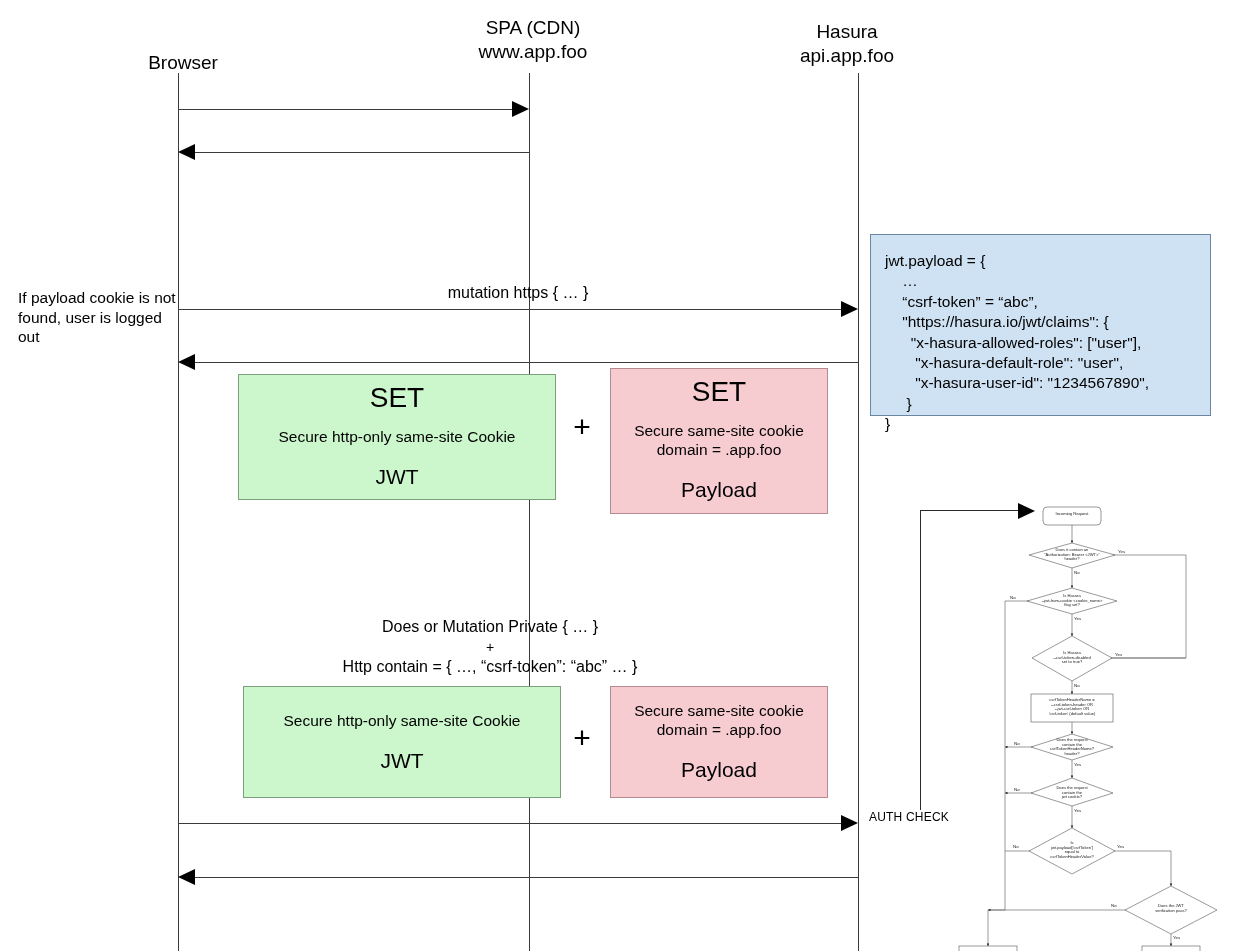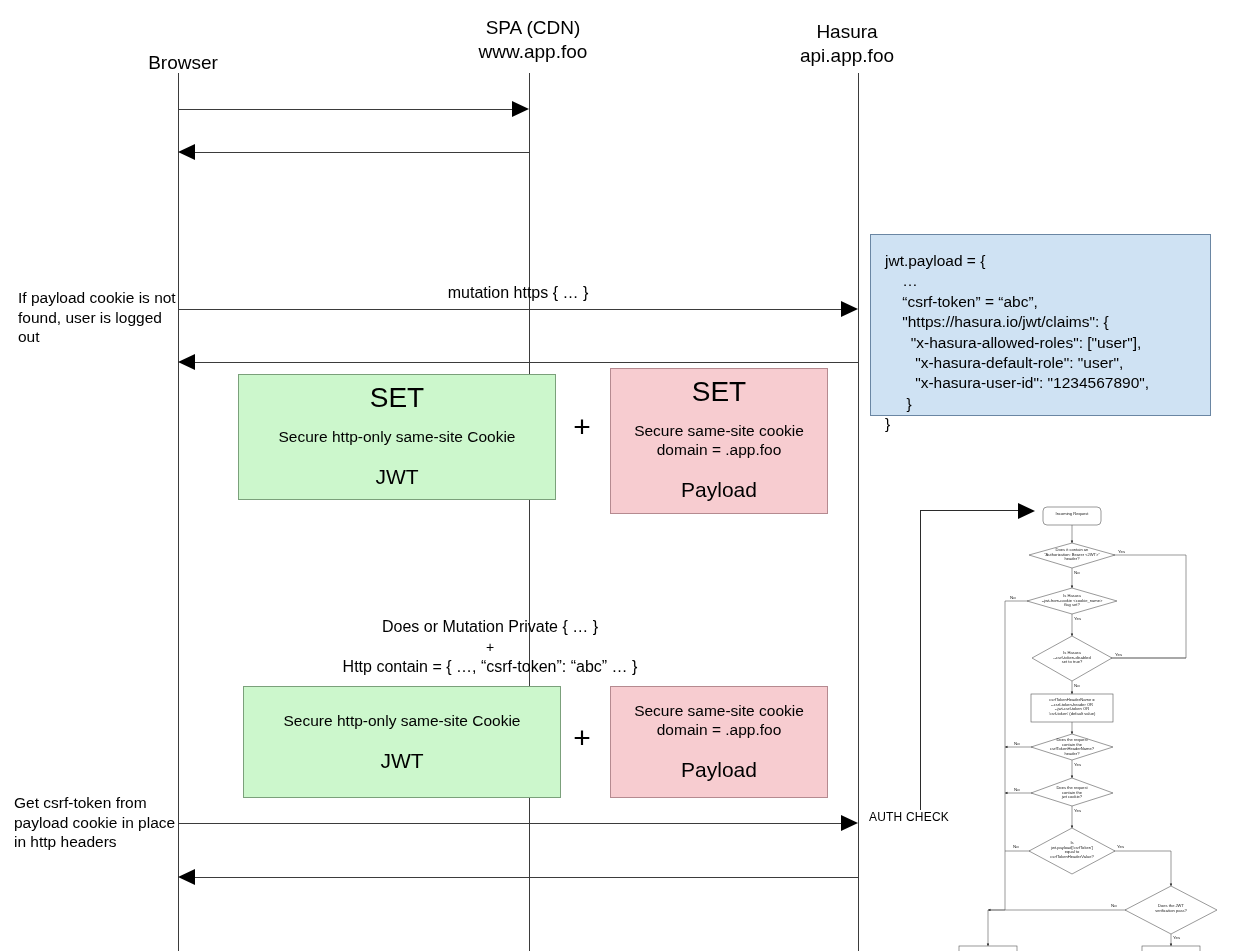--- a/index.html
+++ b/index.html
@@ -204,21 +204,20 @@
   </div>
 
   <div class="abs plus-sign" style="left:568px; top:723px; width:28px;">+</div>
 
   <div class="abs cookie-box pink" style="left:610px; top:686px; width:218px; height:112px; padding:6px 10px;">
     <div class="cookie-desc">Secure same-site cookie</div>
     <div class="cookie-desc">domain = .app.foo</div>
     <div class="cookie-name" style="margin-top:18px;">Payload</div>
   </div>
 
-  <div class="abs side-note" style="left:14px; top:793px; width:172px;">Get csrf-token from payload cookie in place in http headers</div>
 
   <div class="abs h-line" style="left:178px; top:823px; width:668px;"></div>
   <div class="abs arrow-right" style="left:841px; top:815px;"></div>
 
   <div class="abs h-line" style="left:190px; top:877px; width:668px;"></div>
   <div class="abs arrow-left" style="left:178px; top:869px;"></div>
 
   <div class="abs auth-check" style="left:869px; top:810px;">AUTH CHECK</div>
 
   <div class="abs" style="left:920px; top:510px; width:0; height:300px; border-left:1.6px solid #2b2b2b;"></div>

